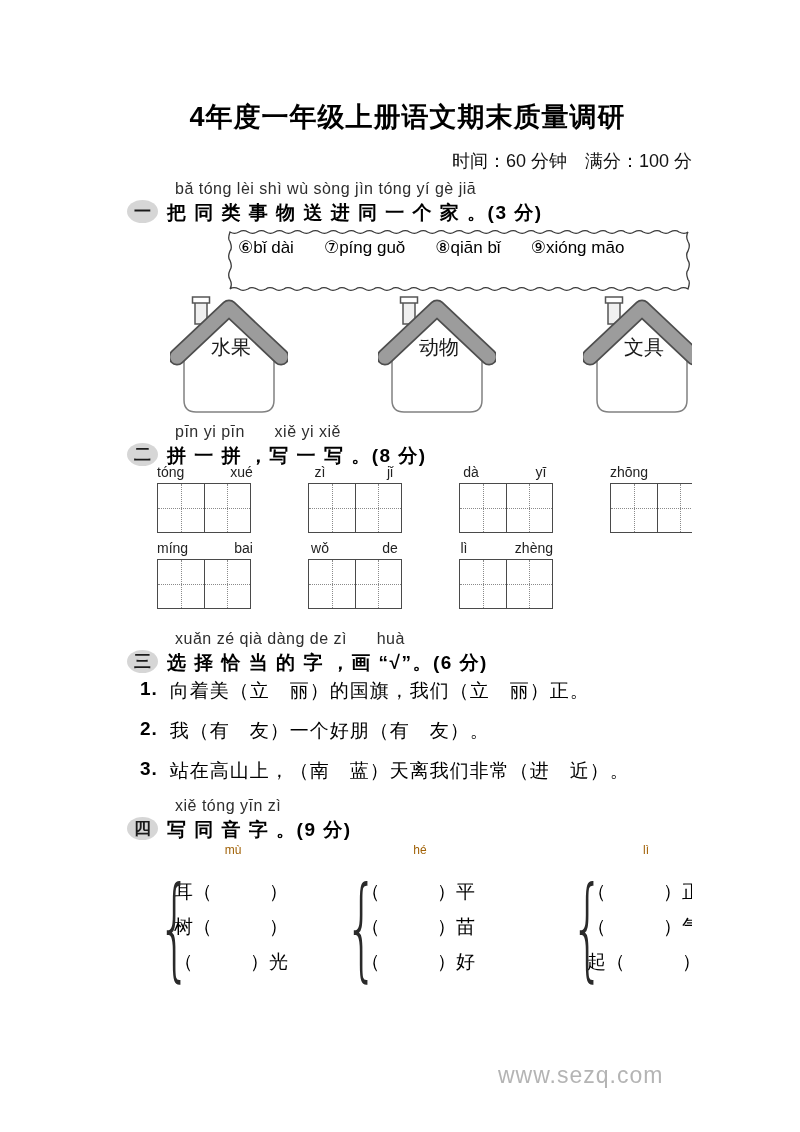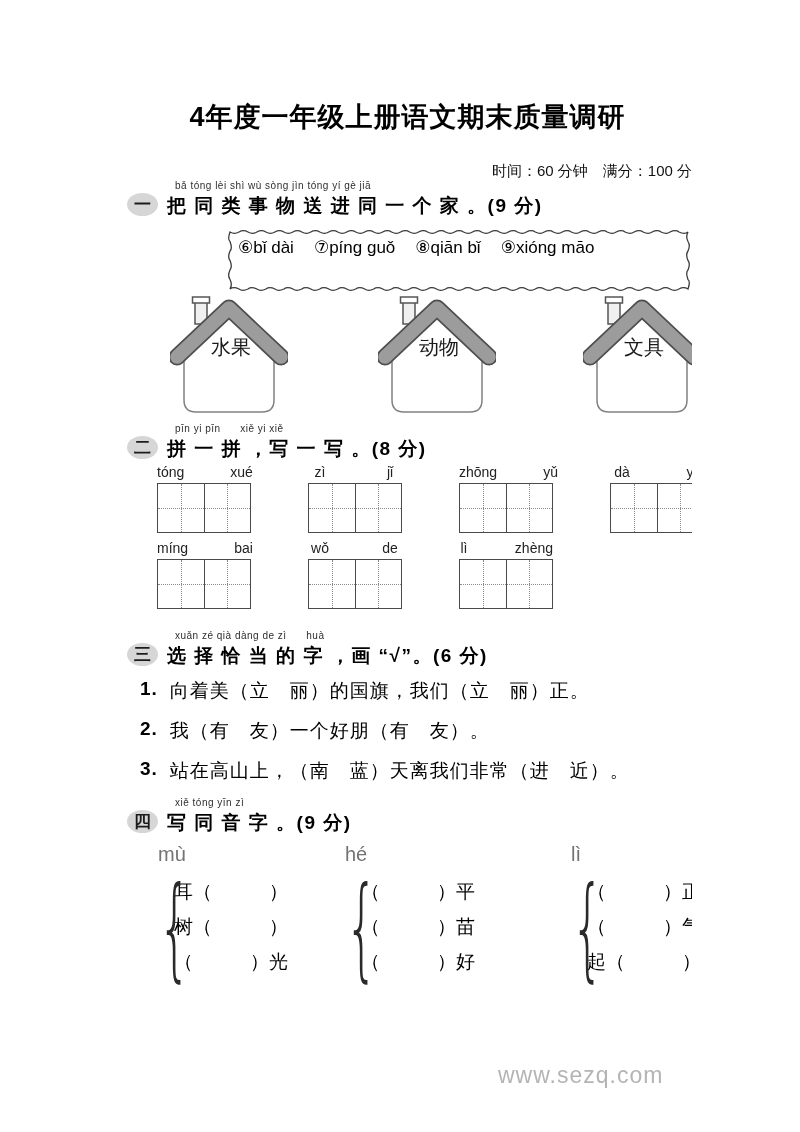--- a/index.html
+++ b/index.html
@@ -8,59 +8,59 @@
     font-family:"Liberation Sans","DejaVu Sans",sans-serif; color:#111;
     overflow:hidden;
   }
   
   .title {
     position:absolute; top:99px; left:95px; width:625px;
     text-align:center; font-size:27px; font-weight:bold; color:#000;
     letter-spacing:1px;
   }
   .meta {
-    position:absolute; top:162px; left:0; width:692px;
-    text-align:right; font-size:15px; color:#111; white-space:pre;
+    position:absolute; top:149px; left:0; width:692px;
+    text-align:right; font-size:18px; color:#111; white-space:pre;
   }
   
   .heading { position:absolute; display:flex; align-items:flex-end; gap:9px; }
   .marker {
     width:31px; height:23px; background:#d6d6d6; border-radius:50%;
     text-align:center; font-size:17px; font-weight:bold; color:#1b1b1b;
     line-height:23px; margin-bottom:3px; flex:0 0 auto;
   }
-  .pinyin { font-size:10px; color:#2e2e2e; white-space:pre; letter-spacing:0.5px;padding-left:8px; }
+  .pinyin { font-size:16px; color:#2e2e2e; white-space:pre; letter-spacing:0.5px;padding-left:8px; }
   .h-title { font-size:19px; font-weight:600; color:#000; letter-spacing:1.5px; margin-top:2px; white-space:pre; }
   
   .wordbox { position:absolute; left:226px; top:228px; width:466px; height:66px; }
   .wordbox svg { position:absolute; left:0; top:0; }
   .wordbox-inner {
     position:absolute; left:12px; top:9px; right:10px;
     display:flex; flex-direction:column; gap:7px; font-size:17px; color:#000;
   }
   .wb-row1 { display:flex; justify-content:space-between; }
-  .wb-row2 { display:flex; gap:20px; }
+  .wb-row2 { display:flex; gap:30px; }
   
   .house { position:absolute; top:296px; }
   
   .grid-row { position:absolute; left:157px; display:flex; gap:57px; }
   .word-group { display:flex; flex-direction:column; }
   .pinyin-pair { display:flex; width:94px; font-size:14px; color:#222; margin-bottom:3px;gap:46px; }
   .pinyin-pair span { flex:1; text-align:center; }
   .grid-pair { display:flex; width:94px; height:50px; border:1.5px solid #4a4a4a; box-sizing:border-box; background:#fff; }
   .grid-cell { flex:1; position:relative; }
   .grid-cell + .grid-cell { border-left:1.5px solid #4a4a4a; }
   .grid-cell::before { content:""; position:absolute; left:50%; top:0; bottom:0; border-left:1px dotted #8a8a8a; }
   .grid-cell::after  { content:""; position:absolute; top:50%; left:0; right:0; border-top:1px dotted #8a8a8a; }
   
   .s3-item { position:absolute; left:140px; display:flex; gap:12px; font-size:19px; color:#000; letter-spacing:1px; white-space:pre; }
   .s3-num { font-weight:600; }
   
   .s4-group { position:absolute; top:843px; width:150px; display:flex; flex-direction:column; }
-  .s4-head { font-size:20px; color:#737373; height:22px; margin-bottom:9px; }
+  .s4-head { font-size:12px; color:#a16207; text-align:center; height:22px; margin-bottom:9px; }
   .s4-body { display:flex; align-items:center; }
   .brace {
     font-family:"DejaVu Sans",sans-serif; font-size:104px; font-weight:200; color:#2a2a2a;
     transform:scale(0.5,1.08); transform-origin:left center;
     width:20px; line-height:100px; flex:0 0 auto; margin-right:-4px; user-select:none;
   }
   .s4-rows { display:flex; flex-direction:column; }
   .s4-row { font-size:19px; line-height:35px; color:#000; white-space:pre; }
   
   .watermark {
@@ -73,21 +73,21 @@
 
 <div class="page">
 
   <div class="title">4年度一年级上册语文期末质量调研</div>
   <div class="meta">时间：60 分钟　满分：100 分</div>
 
   <div class="heading" style="left:127px; top:180px;">
     <div class="marker">一</div>
     <div class="head-col">
       <div class="pinyin">bǎ tóng lèi shì wù sòng jìn tóng yí gè jiā</div>
-      <div class="h-title">把 同 类 事 物 送 进 同 一 个 家 。(9 分)</div>
+      <div class="h-title">把 同 类 事 物 送 进 同 一 个 家 。(3 分)</div>
     </div>
   </div>
 
   <div class="wordbox">
     <svg width="466" height="66">
       <path id="wavy-path" fill="none" stroke="#3a3a3a" stroke-width="1.3" d="M 4 4 Q 8.5 6.6 13.0 4.0 Q 17.5 1.4 22.0 4.0 Q 26.5 6.6 30.9 4.0 Q 35.5 1.4 39.9 4.0 Q 44.5 6.6 48.9 4.0 Q 53.5 1.4 57.9 4.0 Q 62.5 6.6 66.9 4.0 Q 71.5 1.4 75.8 4.0 Q 80.5 6.6 84.8 4.0 Q 89.5 1.4 93.8 4.0 Q 98.5 6.6 102.8 4.0 Q 107.5 1.4 111.8 4.0 Q 116.5 6.6 120.7 4.0 Q 125.5 1.4 129.7 4.0 Q 134.5 6.6 138.7 4.0 Q 143.5 1.4 147.7 4.0 Q 152.5 6.6 156.7 4.0 Q 161.5 1.4 165.6 4.0 Q 170.5 6.6 174.6 4.0 Q 179.5 1.4 183.6 4.0 Q 188.5 6.6 192.6 4.0 Q 197.5 1.4 201.6 4.0 Q 206.5 6.6 210.5 4.0 Q 215.5 1.4 219.5 4.0 Q 224.5 6.6 228.5 4.0 Q 233.5 1.4 237.5 4.0 Q 242.5 6.6 246.5 4.0 Q 251.5 1.4 255.5 4.0 Q 260.5 6.6 264.4 4.0 Q 269.5 1.4 273.4 4.0 Q 278.5 6.6 282.4 4.0 Q 287.5 1.4 291.4 4.0 Q 296.5 6.6 300.4 4.0 Q 305.5 1.4 309.3 4.0 Q 314.5 6.6 318.3 4.0 Q 323.5 1.4 327.3 4.0 Q 332.5 6.6 336.3 4.0 Q 341.5 1.4 345.3 4.0 Q 350.5 6.6 354.2 4.0 Q 359.5 1.4 363.2 4.0 Q 368.5 6.6 372.2 4.0 Q 377.5 1.4 381.2 4.0 Q 386.5 6.6 390.2 4.0 Q 395.5 1.4 399.1 4.0 Q 404.5 6.6 408.1 4.0 Q 413.5 1.4 417.1 4.0 Q 422.5 6.6 426.1 4.0 Q 431.5 1.4 435.1 4.0 Q 440.5 6.6 444.0 4.0 Q 449.5 1.4 453.0 4.0 Q 458.5 6.6 462.0 4.0 Q 459.4 8.5 462.0 13.5 Q 464.6 17.5 462.0 23.0 Q 459.4 26.5 462.0 32.5 Q 464.6 35.5 462.0 42.0 Q 459.4 44.5 462.0 51.5 Q 464.6 53.5 462.0 61.0 Q 457.5 58.4 453.0 61.0 Q 448.5 63.6 444.0 61.0 Q 439.5 58.4 435.1 61.0 Q 430.5 63.6 426.1 61.0 Q 421.5 58.4 417.1 61.0 Q 412.5 63.6 408.1 61.0 Q 403.5 58.4 399.1 61.0 Q 394.5 63.6 390.2 61.0 Q 385.5 58.4 381.2 61.0 Q 376.5 63.6 372.2 61.0 Q 367.5 58.4 363.2 61.0 Q 358.5 63.6 354.2 61.0 Q 349.5 58.4 345.3 61.0 Q 340.5 63.6 336.3 61.0 Q 331.5 58.4 327.3 61.0 Q 322.5 63.6 318.3 61.0 Q 313.5 58.4 309.3 61.0 Q 304.5 63.6 300.4 61.0 Q 295.5 58.4 291.4 61.0 Q 286.5 63.6 282.4 61.0 Q 277.5 58.4 273.4 61.0 Q 268.5 63.6 264.4 61.0 Q 259.5 58.4 255.5 61.0 Q 250.5 63.6 246.5 61.0 Q 241.5 58.4 237.5 61.0 Q 232.5 63.6 228.5 61.0 Q 223.5 58.4 219.5 61.0 Q 214.5 63.6 210.5 61.0 Q 205.5 58.4 201.6 61.0 Q 196.5 63.6 192.6 61.0 Q 187.5 58.4 183.6 61.0 Q 178.5 63.6 174.6 61.0 Q 169.5 58.4 165.6 61.0 Q 160.5 63.6 156.7 61.0 Q 151.5 58.4 147.7 61.0 Q 142.5 63.6 138.7 61.0 Q 133.5 58.4 129.7 61.0 Q 124.5 63.6 120.7 61.0 Q 115.5 58.4 111.8 61.0 Q 106.5 63.6 102.8 61.0 Q 97.5 58.4 93.8 61.0 Q 88.5 63.6 84.8 61.0 Q 79.5 58.4 75.8 61.0 Q 70.5 63.6 66.9 61.0 Q 61.5 58.4 57.9 61.0 Q 52.5 63.6 48.9 61.0 Q 43.5 58.4 39.9 61.0 Q 34.5 63.6 30.9 61.0 Q 25.5 58.4 22.0 61.0 Q 16.5 63.6 13.0 61.0 Q 7.5 58.4 4.0 61.0 Q 6.6 56.5 4.0 51.5 Q 1.4 47.5 4.0 42.0 Q 6.6 38.5 4.0 32.5 Q 1.4 29.5 4.0 23.0 Q 6.6 20.5 4.0 13.5 Q 1.4 11.5 4.0 4.0 Z"></path>
     </svg>
     <div class="wordbox-inner">
       <div class="wb-row2">
         <span>⑥bǐ dài</span>
@@ -147,32 +147,32 @@
           <span>zì</span>
           <span>jǐ</span>
         </div>
       <div class="grid-pair">
           <div class="grid-cell"></div>
           <div class="grid-cell"></div>
         </div>
     </div>
     <div class="word-group">
       <div class="pinyin-pair">
+          <span>dà</span>
+          <span>yī</span>
+        </div>
+      <div class="grid-pair">
+          <div class="grid-cell"></div>
+          <div class="grid-cell"></div>
+        </div>
+    </div>
+    <div class="word-group">
+      <div class="pinyin-pair">
           <span>zhōng</span>
           <span>yǔ</span>
-        </div>
-      <div class="grid-pair">
-          <div class="grid-cell"></div>
-          <div class="grid-cell"></div>
-        </div>
-    </div>
-    <div class="word-group">
-      <div class="pinyin-pair">
-          <span>dà</span>
-          <span>yī</span>
         </div>
       <div class="grid-pair">
           <div class="grid-cell"></div>
           <div class="grid-cell"></div>
         </div>
     </div>
   </div>
 
   <div class="grid-row" style="top:540px;">
     <div class="word-group">

